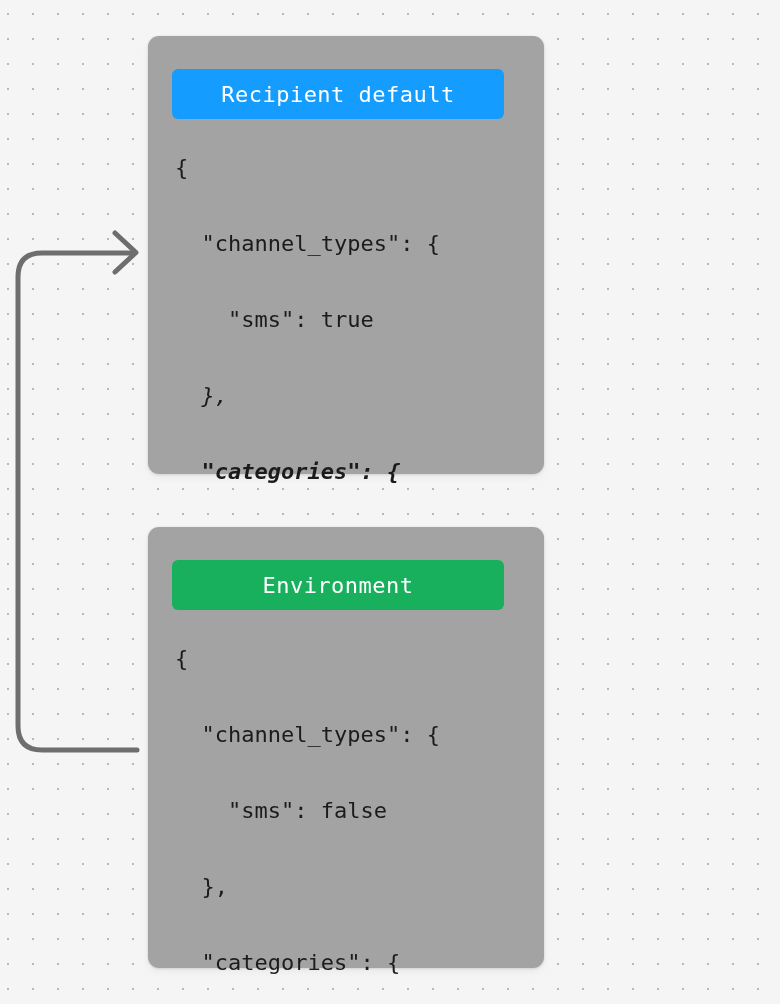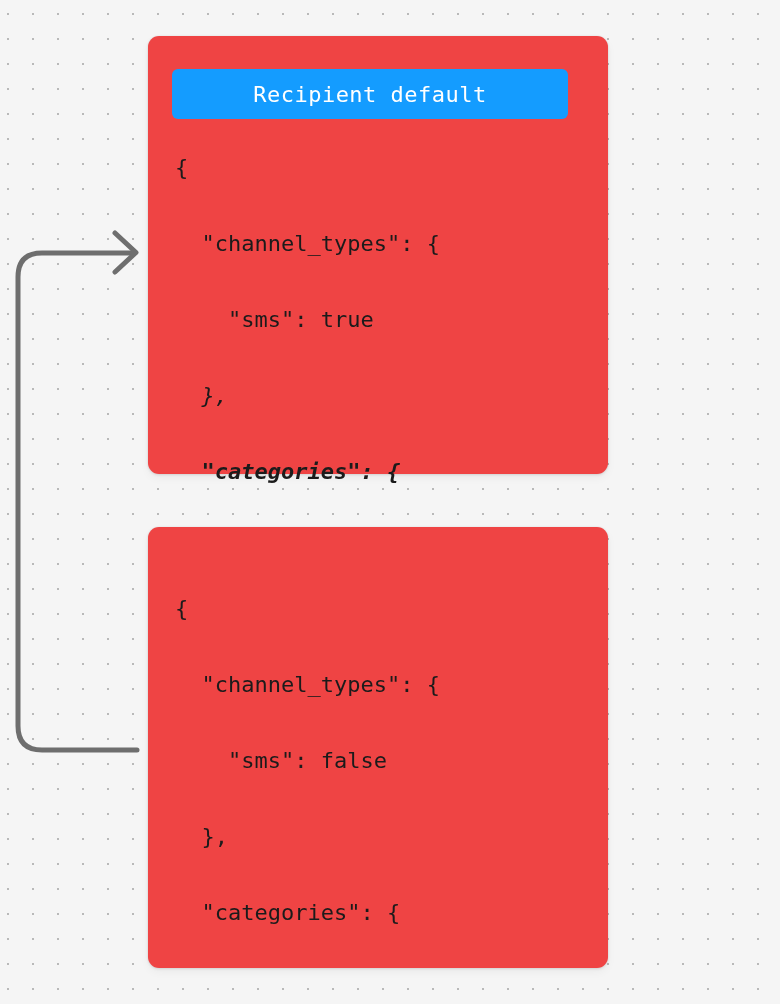--- a/index.html
+++ b/index.html
@@ -27,22 +27,22 @@
     top: 0;
     width: 780px;
     height: 1004px;
     pointer-events: none;
   }
 
   
   .card {
     position: absolute;
     left: 148px;
-    width: 460px;
-    background: #ef4444;
+    width: 396px;
+    background: #a3a3a3;
     border-radius: 11px;
     box-shadow: 0 1px 3px rgba(0,0,0,0.10),
                 0 4px 10px rgba(0,0,0,0.045),
                 0 0 0 1px rgba(0,0,0,0.015);
     padding: 33px 40px 26px 24px;
   }
 
   #card-recipient-default { top: 36px;  height: 438px; }
   #card-environment      { top: 527px; height: 441px; }
 
@@ -93,20 +93,23 @@
 <span class="code-line">  "channel_types": {</span>
 <span class="code-line">    "sms": true</span>
 <span class="code-line hl-plain">  },</span>
 <span class="code-line hl">  "categories": {</span>
 <span class="code-line hl">    "collaboration": true</span>
 <span class="code-line hl-plain">  }</span>
 <span class="code-line hl-plain">}</span></code></pre>
 </section>
 
 <section class="card" id="card-environment">
+  <div class="card-header header-green" style="background: rgb(24, 176, 93);">
+    <span>Environment</span>
+  </div>
   <pre class="code-block"><code id="code-environment"><span class="code-line">{</span>
 <span class="code-line">  "channel_types": {</span>
 <span class="code-line">    "sms": false</span>
 <span class="code-line">  },</span>
 <span class="code-line">  "categories": {</span>
 
 
 </code></pre>
 </section>
 

